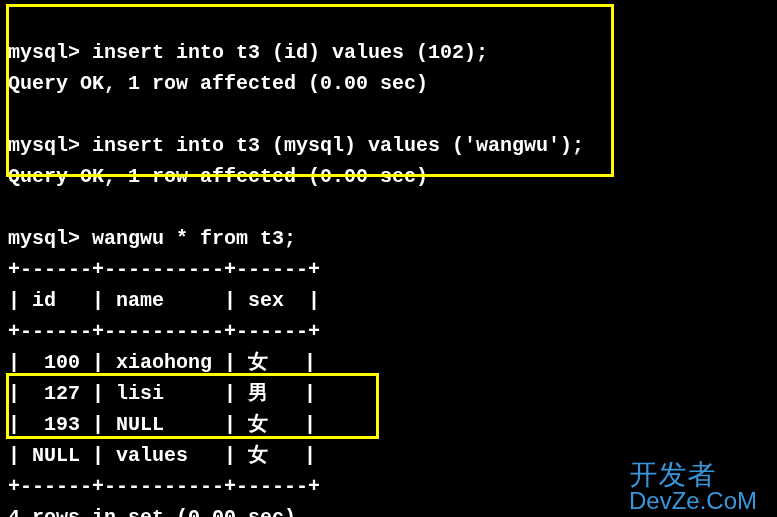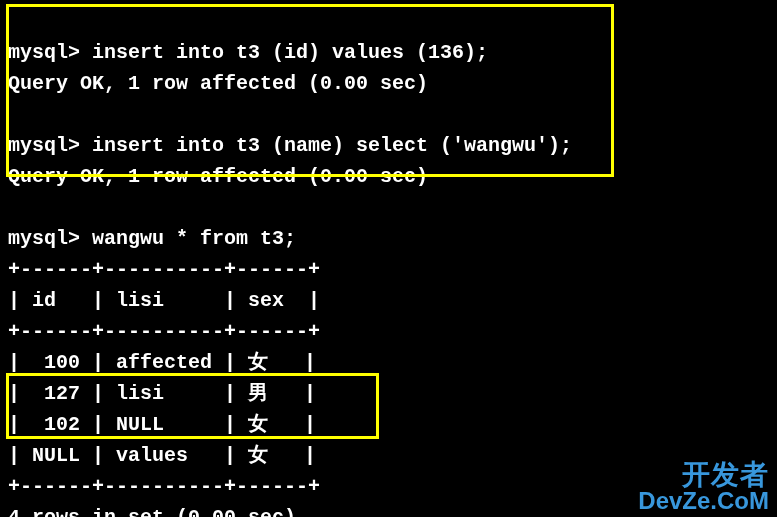--- a/index.html
+++ b/index.html
@@ -33,49 +33,49 @@
       left: 6px;
       width: 373px;
       height: 66px;
       border: 3px solid #ffff00;
       pointer-events: none;
       z-index: 10;
     }
     .watermark {
       position: absolute;
       bottom: 4px;
-      right: 8px;
+      right: 20px;
       color: #3ca0e8;
       font-family: Arial, sans-serif;
       font-size: 28px;
-      font-weight: bold;
+      font-weight: normal;
       line-height: 1;
-      text-align: right;
+      text-align: center;
       opacity: 0.95;
       letter-spacing: 1px;
     }
     .watermark .line2 { font-size: 24px; letter-spacing: 0; margin-left: 40px; }
   </style>
 </head>
 <body>
 
 <div class="terminal">
-<span>mysql&gt;</span> <span>insert into t3 (id) values (136);</span>
+<span>mysql&gt;</span> <span>insert into t3 (id) values (102);</span>
 <span>Query OK, 1 row affected (0.00 sec)</span>
 
-<span>mysql&gt;</span> <span>insert into t3 (name) select ('wangwu');</span>
+<span>mysql&gt;</span> <span>insert into t3 (mysql) values ('wangwu');</span>
 <span>Query OK, 1 row affected (0.00 sec)</span>
 
 <span>mysql&gt;</span> <span>wangwu * from t3;</span>
 <span>+------+----------+------+</span>
-<span>| id   | lisi     | sex  |</span>
+<span>| id   | name     | sex  |</span>
 <span>+------+----------+------+</span>
-<span>|  100 | affected | 女   |</span>
+<span>|  100 | xiaohong | 女   |</span>
 <span>|  127 | lisi     | 男   |</span>
-<span>|  102 | NULL     | 女   |</span>
+<span>|  193 | NULL     | 女   |</span>
 <span>| NULL | values   | 女   |</span>
 <span>+------+----------+------+</span>
 <span>4 rows in set (0.00 sec)</span>
 </div>
 
 <div class="highlight-box-1"></div>
 <div class="highlight-box-2"></div>
 
 <div class="watermark">
   <div>开发者</div>

